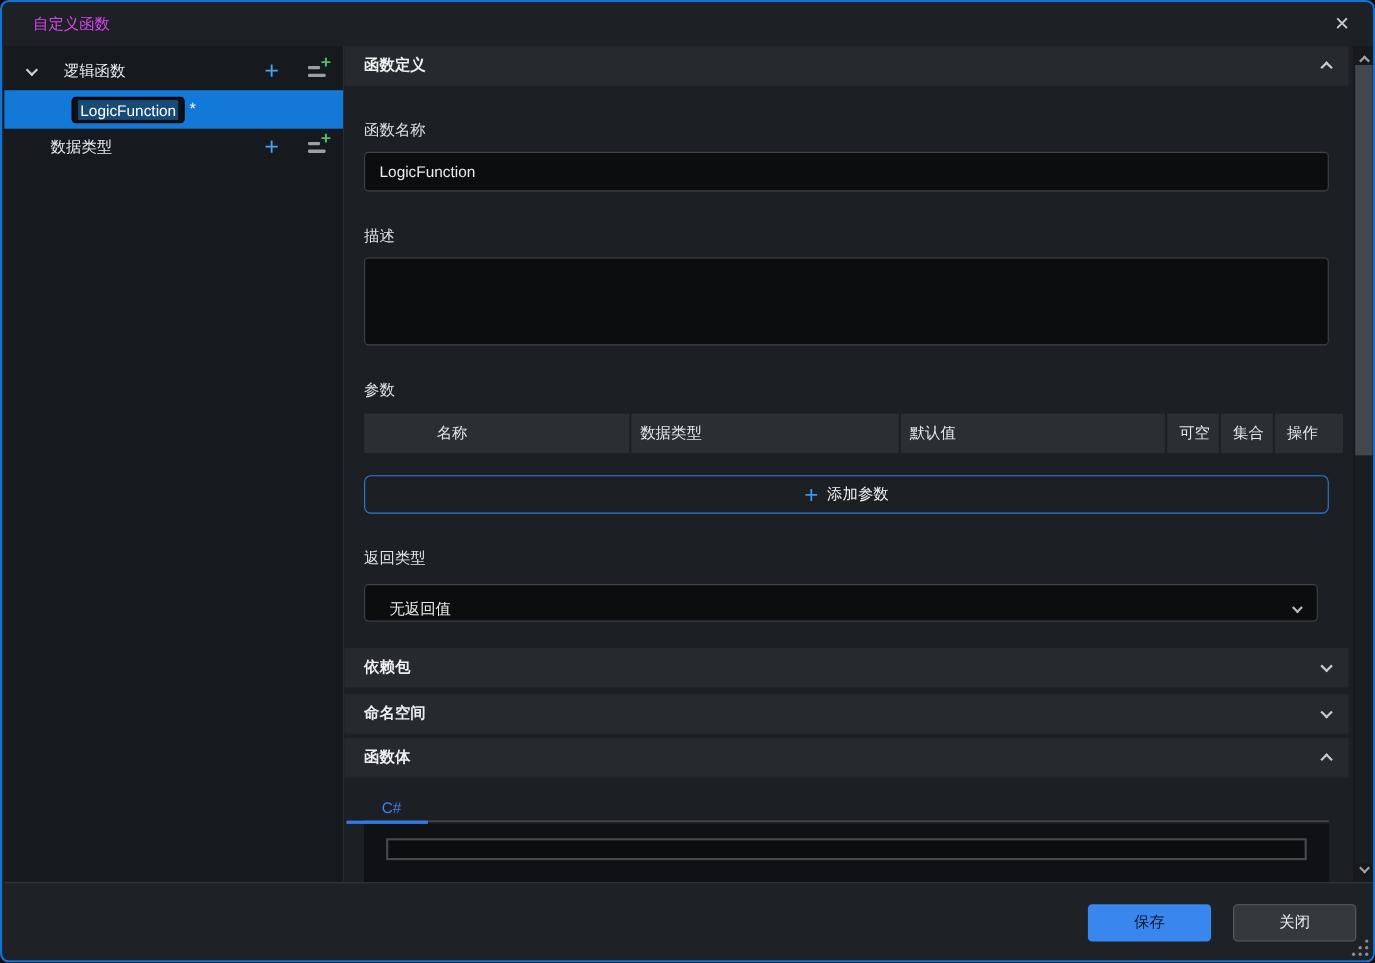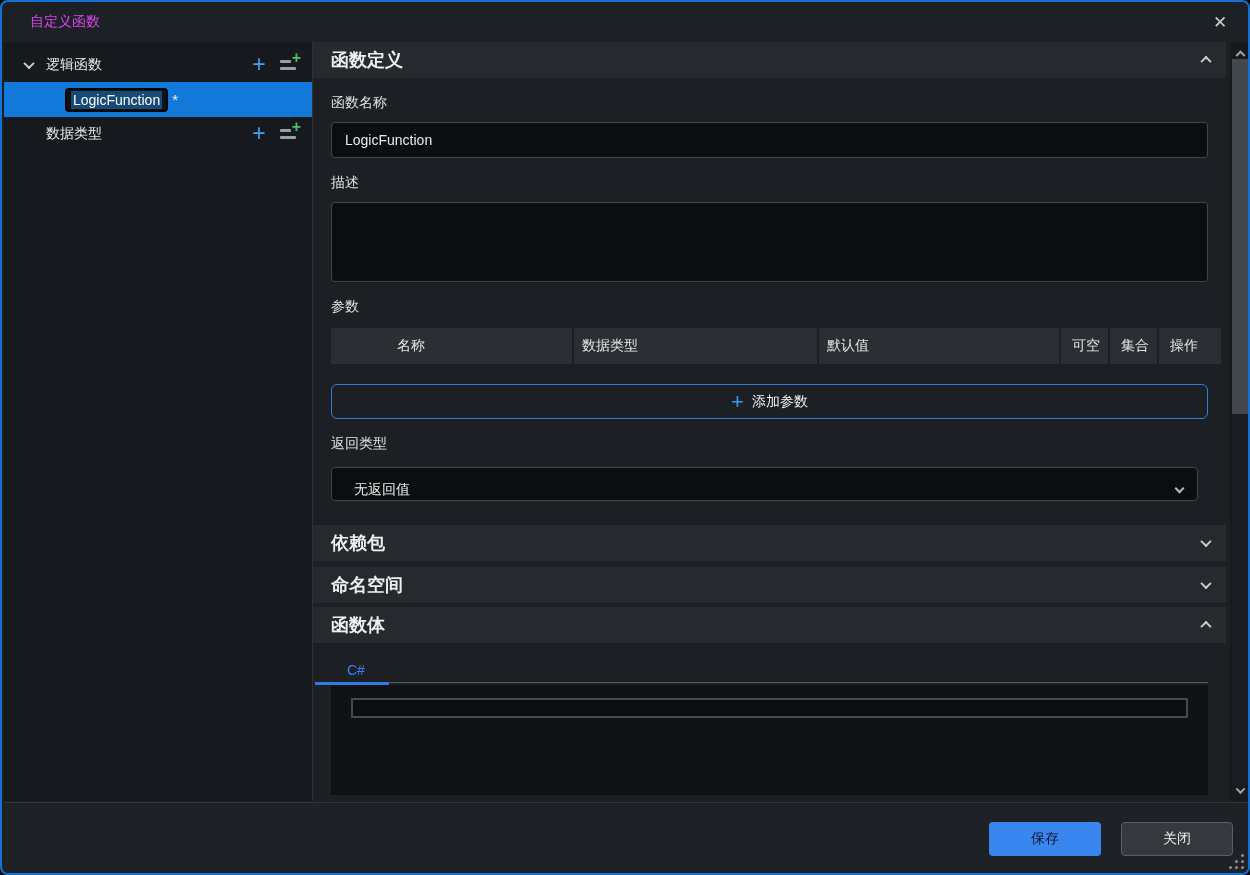--- a/index.html
+++ b/index.html
@@ -12,45 +12,45 @@
   
   .titlebar { position:absolute; left:0; top:0; width:100%; height:40px; background:#1d2125; display:flex; align-items:center; }
   .titlebar .title { margin-left:28px; font-size:14px; color:#d946ef; }
   .close-btn { position:absolute; right:16px; top:8px; width:24px; height:24px; display:flex; align-items:center; justify-content:center; color:#c9cccf; font-size:17px; cursor:pointer; }
   
   .sidebar { position:absolute; left:2px; top:40px; width:308px; height:759px; background:#16191d; }
   .vdivider { position:absolute; left:310px; top:40px; width:1px; height:759px; background:#2e3236; }
   .search { display:block; margin:15px 5px 0 8px; width:293px; height:36px; background:#0c0e10; border:1px solid #3e4246; border-radius:6px; color:#e9ebec; font-size:14px; padding:0 12px; font-family:inherit; outline:none; }
   .search::placeholder { color:#787f85; }
   .tree { margin-top:9px; }
-  .tree-row { height:28px; display:flex; align-items:center; padding:0 12px 0 18px; }
+  .tree-row { height:28px; display:flex; align-items:center; padding:0 12px 0 18px;gap:12px; }
   .tree-row .label { margin-left:10px; flex:1; font-size:14px; color:#e9ebec; }
   .tree-row .label.noexp { margin-left:24px; }
   .expander { width:14px; height:14px; display:flex; align-items:center; justify-content:center; }
   .chev { display:inline-block; width:8px; height:8px; border-right:2px solid #c9cccf; border-bottom:2px solid #c9cccf; }
   .chev.down { transform:rotate(45deg) translate(-1px,-1px); }
   .chev.up { transform:rotate(-135deg) translate(-1px,-1px); }
   .plus-btn { width:22px; height:24px; color:#44a0f2; font-size:23px; font-weight:400; line-height:22px; text-align:center; cursor:pointer; }
   .addlist-icon { position:relative; width:20px; height:16px; margin-left:10px; cursor:pointer; }
   .addlist-icon .bar { position:absolute; left:0; height:3px; background:#9aa0a5; border-radius:1px; }
   .addlist-icon .bar.short { top:3px; width:11px; }
   .addlist-icon .bar.long { top:10px; width:16px; }
   .addlist-icon .mini-plus { position:absolute; right:-1px; top:-7px; color:#4fc06a; font-size:16px; font-weight:bold; line-height:16px; font-style:normal; }
   .tree-item-selected { height:35px; background:#1379d8; display:flex; align-items:center; padding-left:61px; margin:3px 0; }
   .inline-edit { display:inline-block; background:#0e1317; border:2px solid #04070a; border-radius:4px; padding:2px 4px; }
   .inline-edit .txt { background:#174a77; color:#ffffff; font-size:14px; padding:1px 2px; }
   .modified-star { color:#eef3f7; margin-left:4px; font-size:15px; }
   
   .main { position:absolute; left:311px; top:40px; width:937px; height:760px; background:#1c1f23; }
   .content { position:absolute; left:0; top:0; width:913px; }
   .section-header { height:36px; background:#26292d; display:flex; align-items:center; justify-content:space-between; padding:0 16px 0 18px; cursor:pointer; }
-  .section-header .sh-title { font-weight:bold; font-size:18px; color:#eceeef; }
+  .section-header .sh-title { font-weight:bold; font-size:14px; color:#eceeef; }
   .gap6 { height:6px; } .gap4 { height:4px; }
   .fields { padding:0 18px 24px 18px; }
-  .field-label { margin-top:16px; height:20px; font-size:14px; color:#dfe2e4; }
+  .field-label { margin-top:32px; height:20px; font-size:14px; color:#dfe2e4; }
   .text-input { margin-top:8px; width:100%; height:36px; background:#0b0d0f; border:1px solid #404448; border-radius:4px; color:#e9ebec; font-size:14px; padding:0 13px; font-family:inherit; outline:none; display:block; }
   .textarea { margin-top:8px; width:100%; height:80px; background:#0b0d0f; border:1px solid #404448; border-radius:4px; color:#e9ebec; font-size:14px; padding:8px 13px; font-family:inherit; outline:none; resize:none; display:block; }
   .param-table { margin-top:10px; width:calc(100% + 13px); height:36px; display:flex; background:#2b2e33; }
   .pt-cell { display:flex; align-items:center; font-size:14px; color:#e3e5e7; border-left:2px solid #1c1f23; padding-left:8px; }
   .pt-cell:first-child { border-left:none; padding-left:66px; }
   .pt-name { width:241px; } .pt-type { width:245px; } .pt-default { width:242px; }
   .pt-null { width:49px; padding-left:11px; } .pt-coll { width:49px; padding-left:11px; } .pt-op { flex:1; padding-left:11px; }
   .add-param-btn { margin-top:20px; width:100%; height:35px; border:1px solid #2d7fd9; border-radius:6px; background:transparent; display:flex; align-items:center; justify-content:center; cursor:pointer; }
   .add-param-btn .ap-plus { color:#3b96f0; font-size:22px; font-weight:400; margin-right:8px; line-height:20px; }
   .add-param-btn .ap-label { color:#eef0f1; font-size:14px; }

